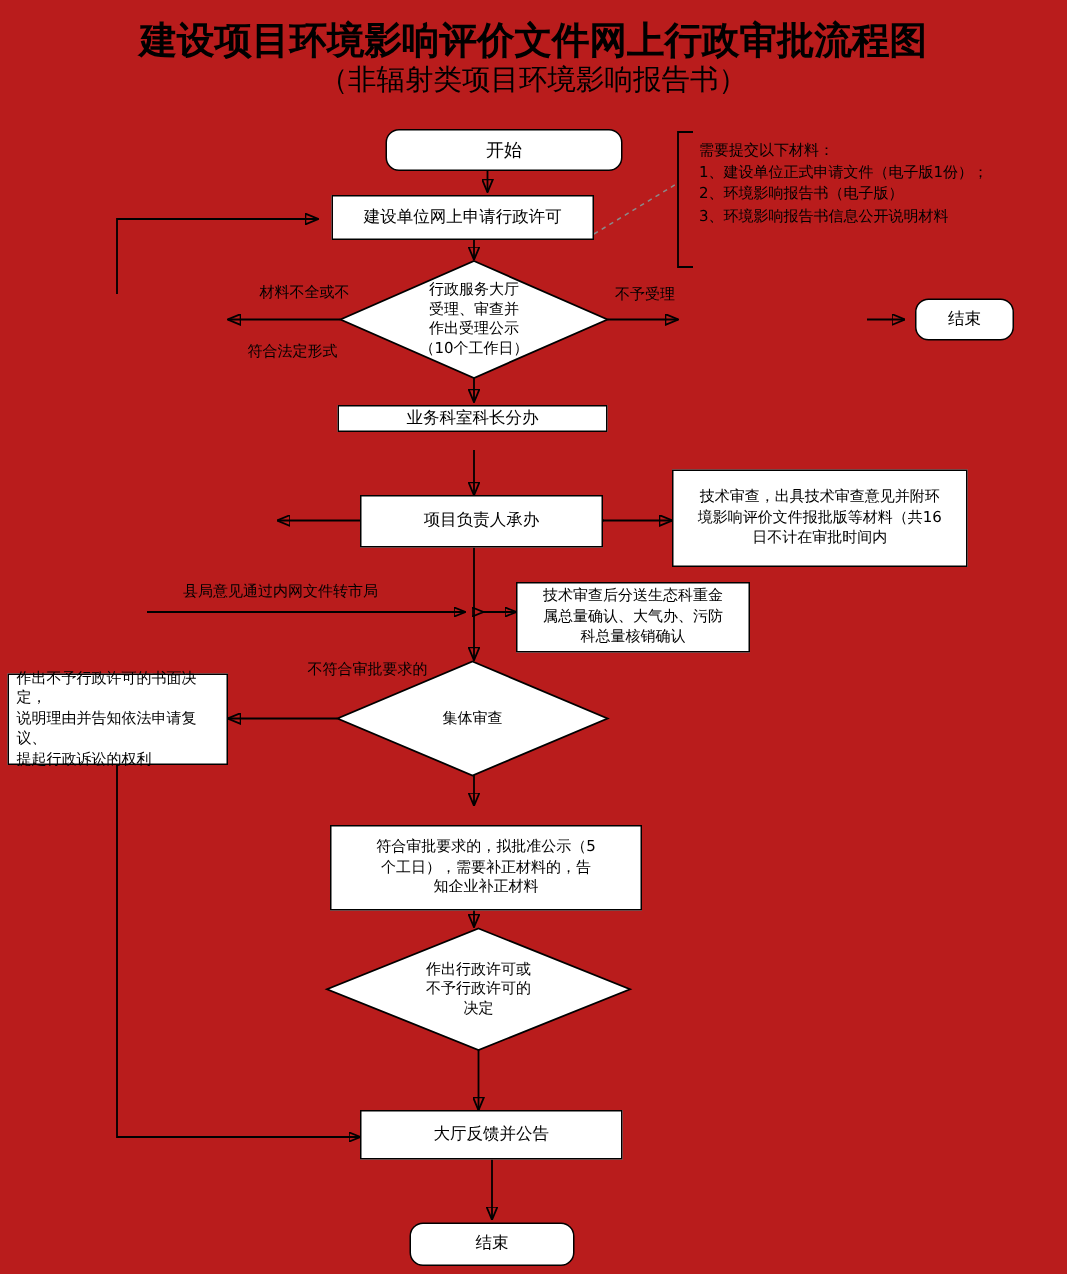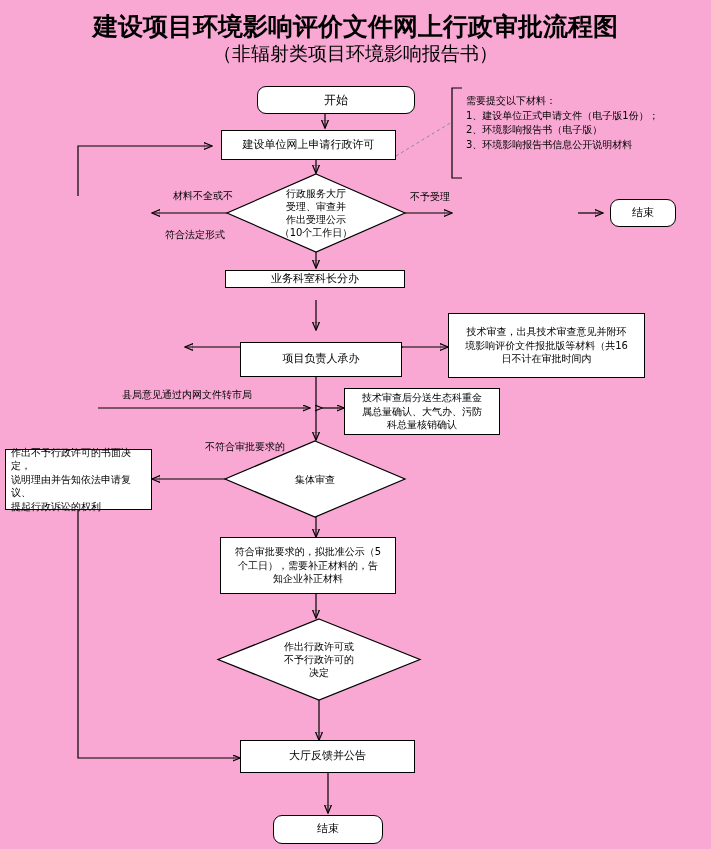--- a/index.html
+++ b/index.html
@@ -7,21 +7,21 @@
     padding: 0;
     background: #ffffff;
   }
   body {
     font-family: "DejaVu Sans", "Liberation Sans", sans-serif;
   }
   #canvas {
     position: relative;
     width: 711px;
     height: 849px;
-    background: #f9a8d4;
+    background: #b91c1c;
     overflow: hidden;
   }
   .title {
     position: absolute;
     left: 0;
     top: 12px;
     width: 711px;
     text-align: center;
     font-family: "DejaVu Serif", "Liberation Serif", serif;
     font-size: 25px;
@@ -197,21 +197,21 @@
 作出受理公示
 （10个工作日）</div>
   </div>
 
 
 
   <div class="node rounded" style="left:610px; top:199px; width:66px; height:28px; font-size:11px;">结束</div>
 
   <div class="node" style="left:225px; top:270px; width:180px; height:18px; font-size:11px;">业务科室科长分办</div>
 
-  <div class="node" style="left:240px; top:330px; width:162px; height:35px; font-size:11px;margin-top:12px;">项目负责人承办</div>
+  <div class="node" style="left:240px; top:330px; width:162px; height:35px; font-size:11px;">项目负责人承办</div>
 
 
   <div class="node" style="left:448px; top:313px; width:197px; height:65px; text-align:center;">技术审查，出具技术审查意见并附环
 境影响评价文件报批版等材料（共16
 日不计在审批时间内</div>
 
   <div class="node" style="left:344px; top:388px; width:156px; height:47px;">技术审查后分送生态科重金
 属总量确认、大气办、污防
 科总量核销确认</div>
 
@@ -219,21 +219,21 @@
     <svg width="180" height="76" viewBox="0 0 180 76">
       <polygon points="90,0 180,38 90,76 0,38" fill="#ffffff" stroke="#000000" stroke-width="1.2"></polygon>
     </svg>
     <div class="diamond-label">集体审查</div>
   </div>
 
   <div class="node" style="left:5px; top:449px; width:147px; height:61px; text-align:left; padding-left:5px; justify-content:flex-start;">作出不予行政许可的书面决定，
 说明理由并告知依法申请复议、
 提起行政诉讼的权利</div>
 
-  <div class="node" style="left:220px; top:537px; width:176px; height:57px;">符合审批要求的，拟批准公示（5
+  <div class="node" style="left:220px; top:550px; width:208px; height:57px;">符合审批要求的，拟批准公示（5
 个工日），需要补正材料的，告
 知企业补正材料</div>
 
   <div class="diamond-wrap" style="left:218px; top:619px; width:202px; height:81px;">
     <svg width="202" height="81" viewBox="0 0 202 81">
       <polygon points="101,0 202,40.5 101,81 0,40.5" fill="#ffffff" stroke="#000000" stroke-width="1.2"></polygon>
     </svg>
     <div class="diamond-label">作出行政许可或
 不予行政许可的
 决定</div>

